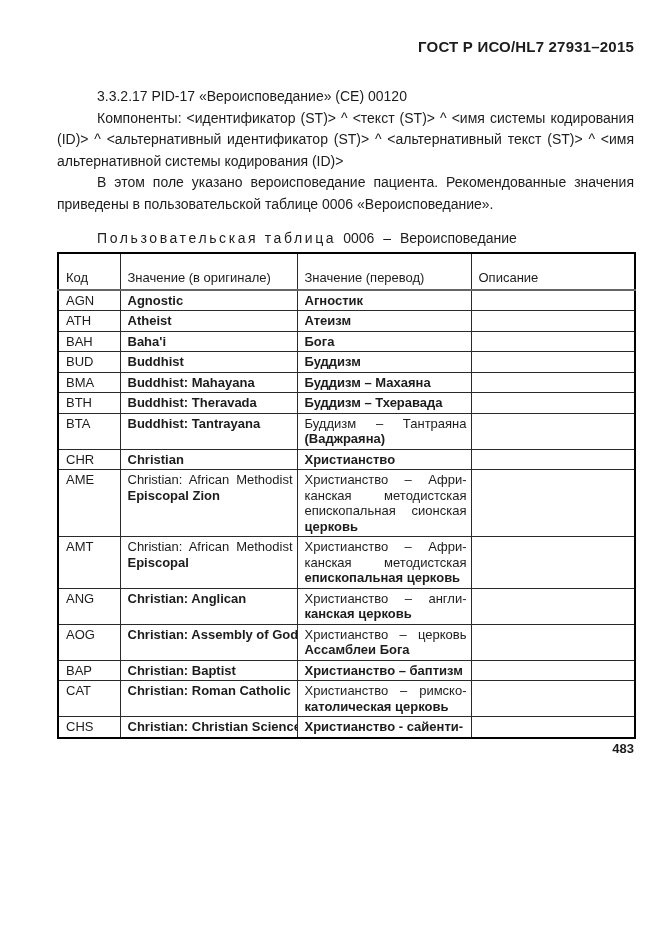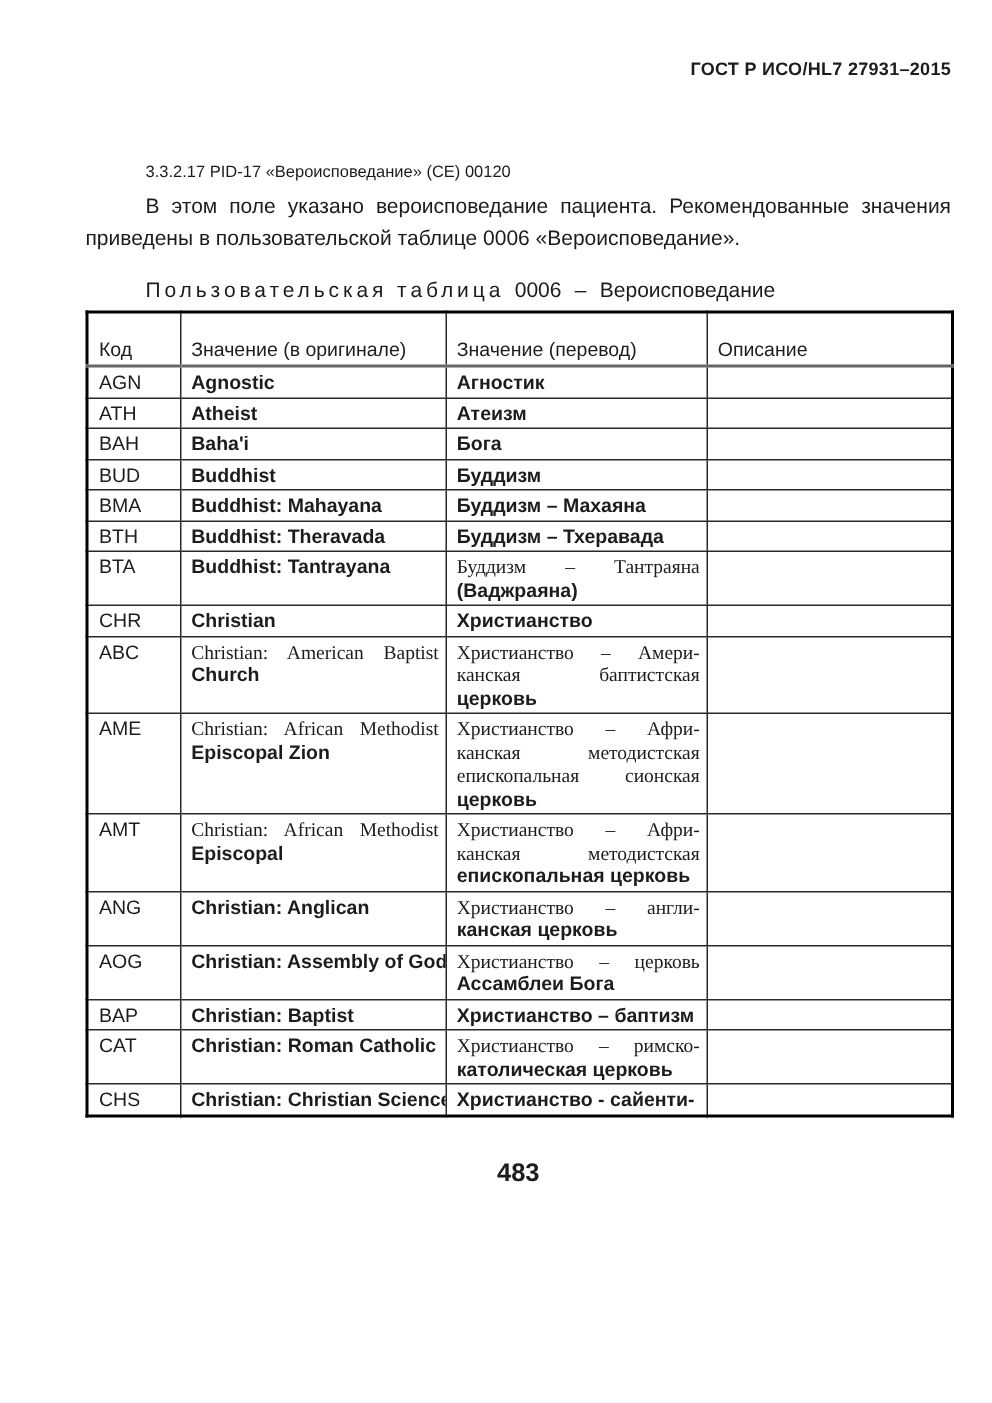--- a/index.html
+++ b/index.html
@@ -17,27 +17,27 @@
   .page {
     box-sizing: border-box;
     width: 661px;
     height: 935px;
     padding: 38px 27px 0 57px;
     background: #ffffff;
   }
   .runhead {
     text-align: right;
     font-weight: bold;
-    font-size: 12px;
+    font-size: 15px;
     line-height: 17px;
     letter-spacing: 0.2px;
   }
   .heading {
-    margin-top: 50px;
-    font-size: 11px;
+    margin-top: 31px;
+    font-size: 14px;
     line-height: 21.5px;
     text-indent: 40px;
   }
   .para {
     font-size: 14px;
     line-height: 21.5px;
     text-align: justify;
     text-indent: 40px;
   }
   .caption {
@@ -78,44 +78,44 @@
     padding-bottom: 3px;
   }
   col.c-code  { width: 62px; }
   col.c-orig  { width: 177px; }
   col.c-trans { width: 174px; }
   col.c-desc  { width: 164px; }
   
   .jl {
     text-align: justify;
     text-align-last: justify;
-    font-family: Liberation Serif, serif;
   }
   .ll {
     text-align: left;
     white-space: nowrap;
     font-weight: bold;
   }
   .pageno {
-    margin-top: 29px;
-    text-align: center;
+    margin-top: 2px;
+    text-align: right;
     font-weight: bold;
-    font-size: 17px;
+    font-size: 13px;
     line-height: 16px;
   }
 </style>
 </head>
 <body>
 
 <div class="page">
 
   <div class="runhead">ГОСТ Р ИСО/HL7 27931–2015</div>
 
   <div class="heading">3.3.2.17 PID-17 «Вероисповедание» (CE) 00120</div>
 
+  <div class="para">Компоненты: &lt;идентификатор (ST)&gt; ^ &lt;текст (ST)&gt; ^ &lt;имя системы кодирования (ID)&gt; ^ &lt;альтернативный идентификатор (ST)&gt; ^ &lt;альтернативный текст (ST)&gt; ^ &lt;имя альтернативной системы кодирования (ID)&gt;</div>
 
   <div class="para">В этом поле указано вероисповедание пациента. Рекомендованные значения приведены в пользовательской таблице 0006 «Вероисповедание».</div>
 
   <div class="caption">
     <span class="spaced">Пользовательская таблица</span><span class="rest">0006 – Вероисповедание</span>
   </div>
 
   <table class="religion">
     <colgroup>
       <col class="c-code">
@@ -207,33 +207,20 @@
           <td>CHR</td>
           <td>
             <div class="ll">Christian</div>
           </td>
           <td>
             <div class="ll">Христианство</div>
           </td>
           <td></td>
         </tr>
         <tr>
-          <td>ABC</td>
-          <td>
-            <div class="jl">Christian: American Baptist</div>
-            <div class="ll">Church</div>
-          </td>
-          <td>
-            <div class="jl">Христианство – Амери-</div>
-            <div class="jl">канская баптистская</div>
-            <div class="ll">церковь</div>
-          </td>
-          <td></td>
-        </tr>
-        <tr>
           <td>AME</td>
           <td>
             <div class="jl">Christian: African Methodist</div>
             <div class="ll">Episcopal Zion</div>
           </td>
           <td>
             <div class="jl">Христианство – Афри-</div>
             <div class="jl">канская методистская</div>
             <div class="jl">епископальная сионская</div>
             <div class="ll">церковь</div>

